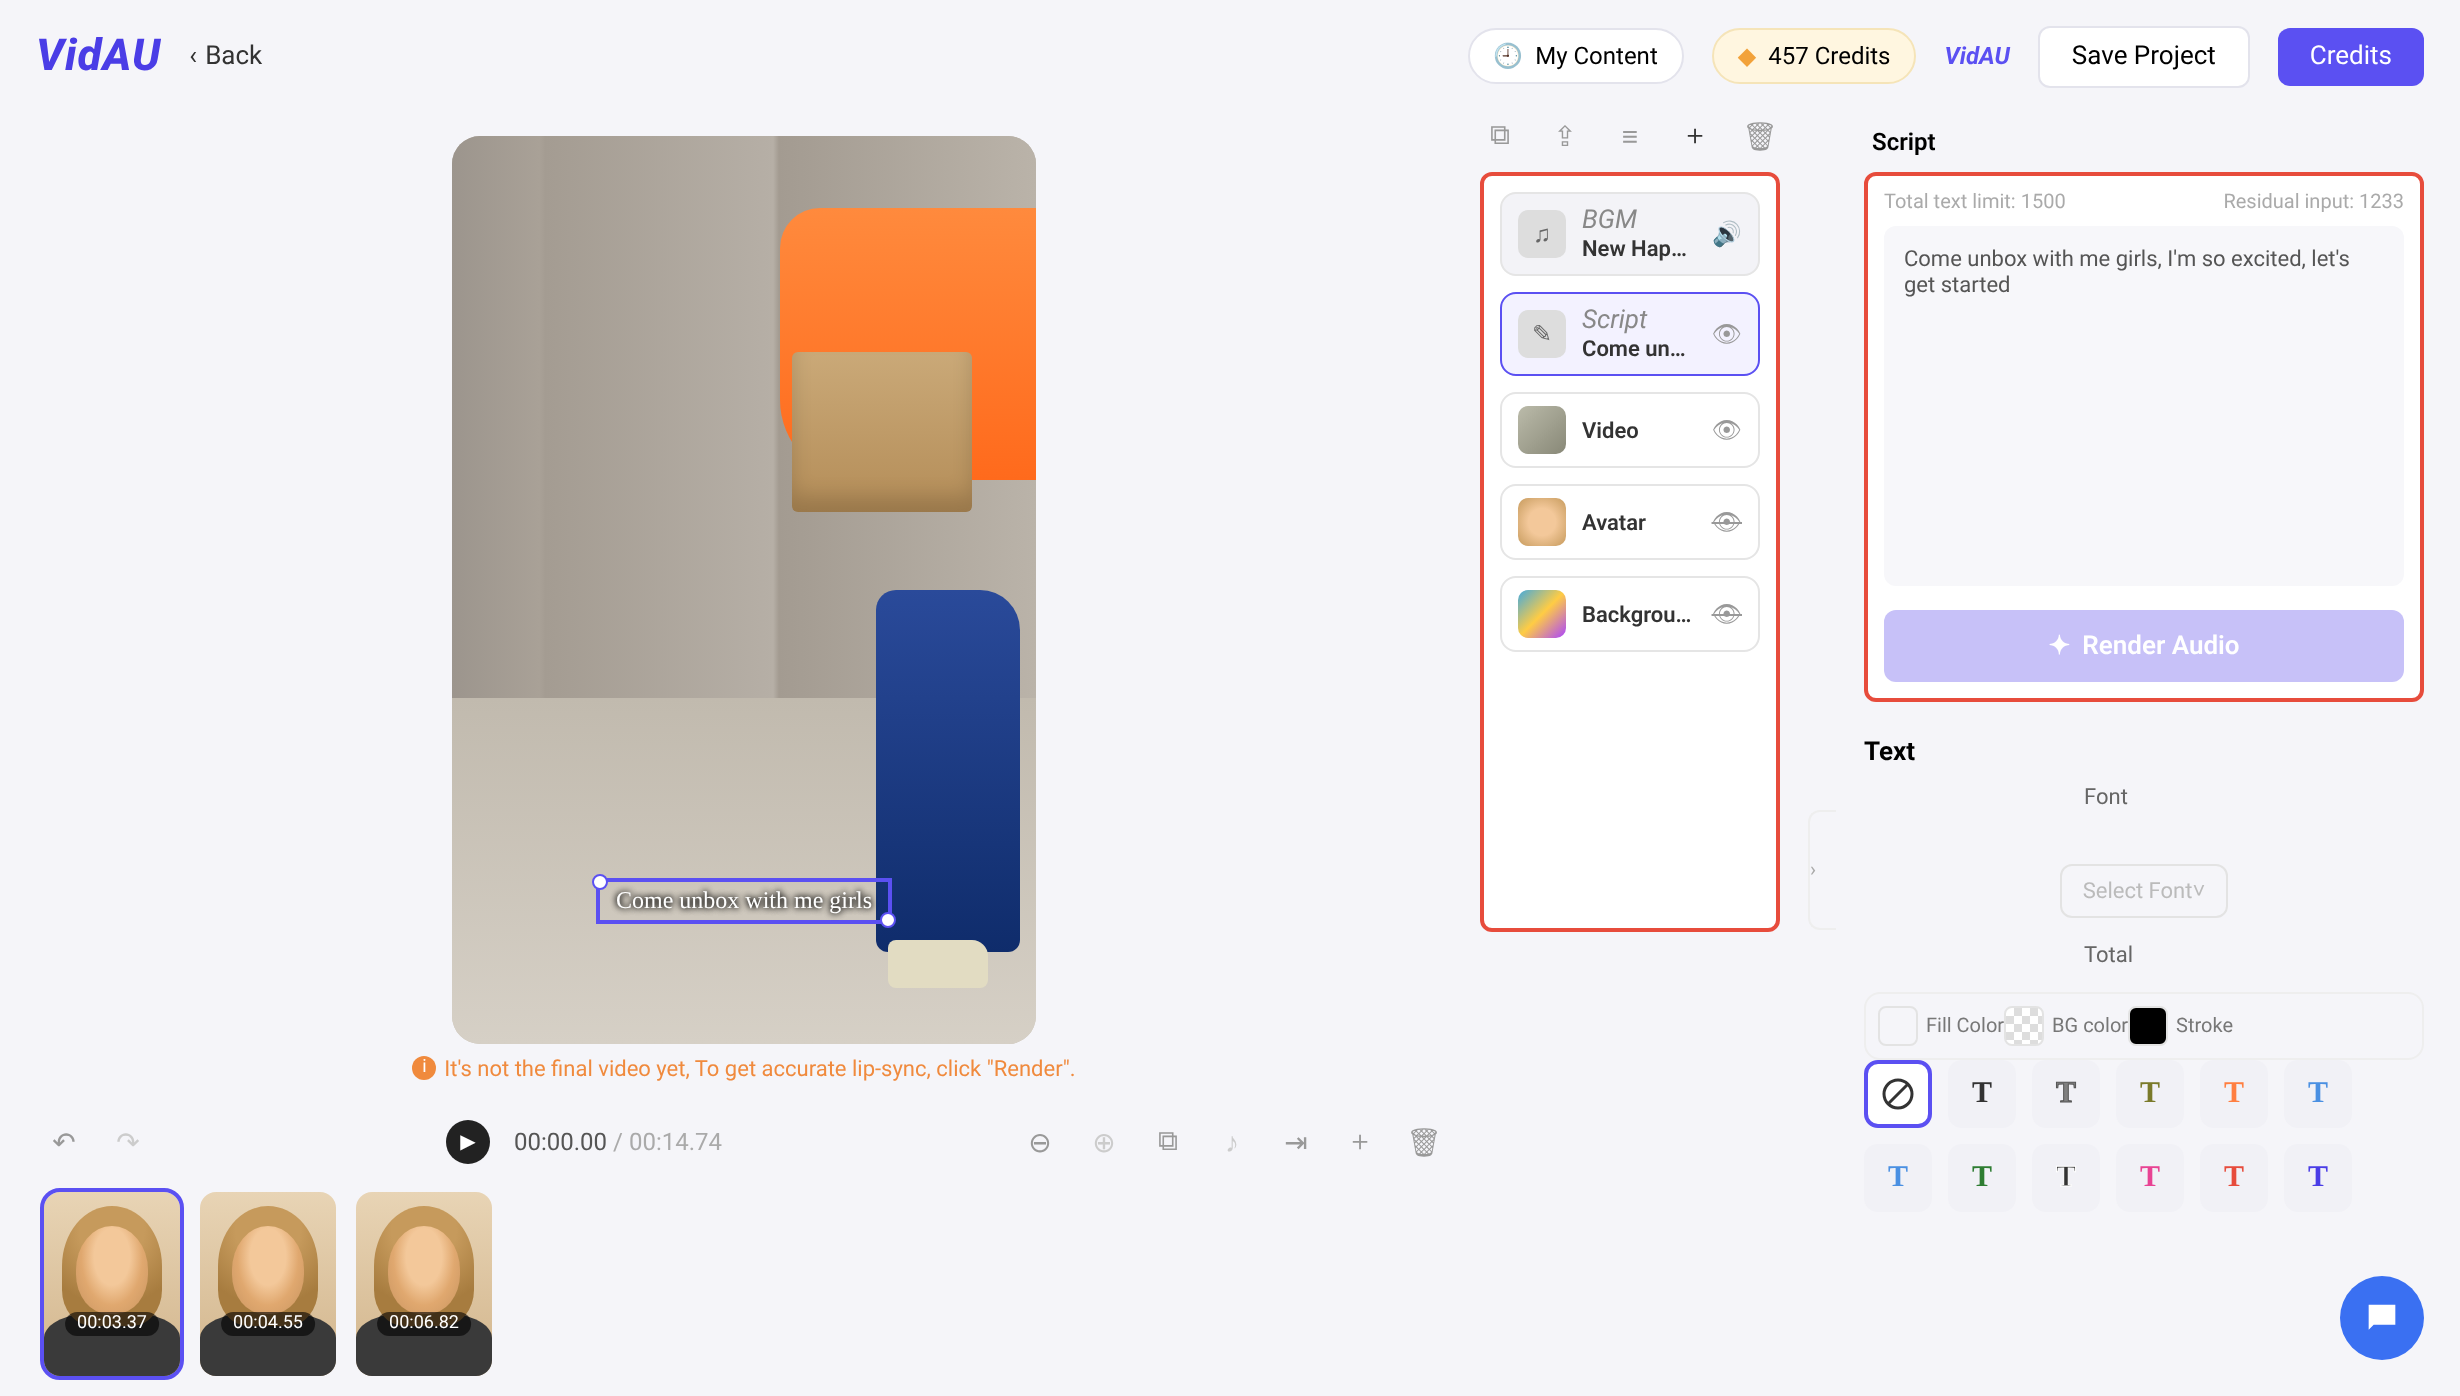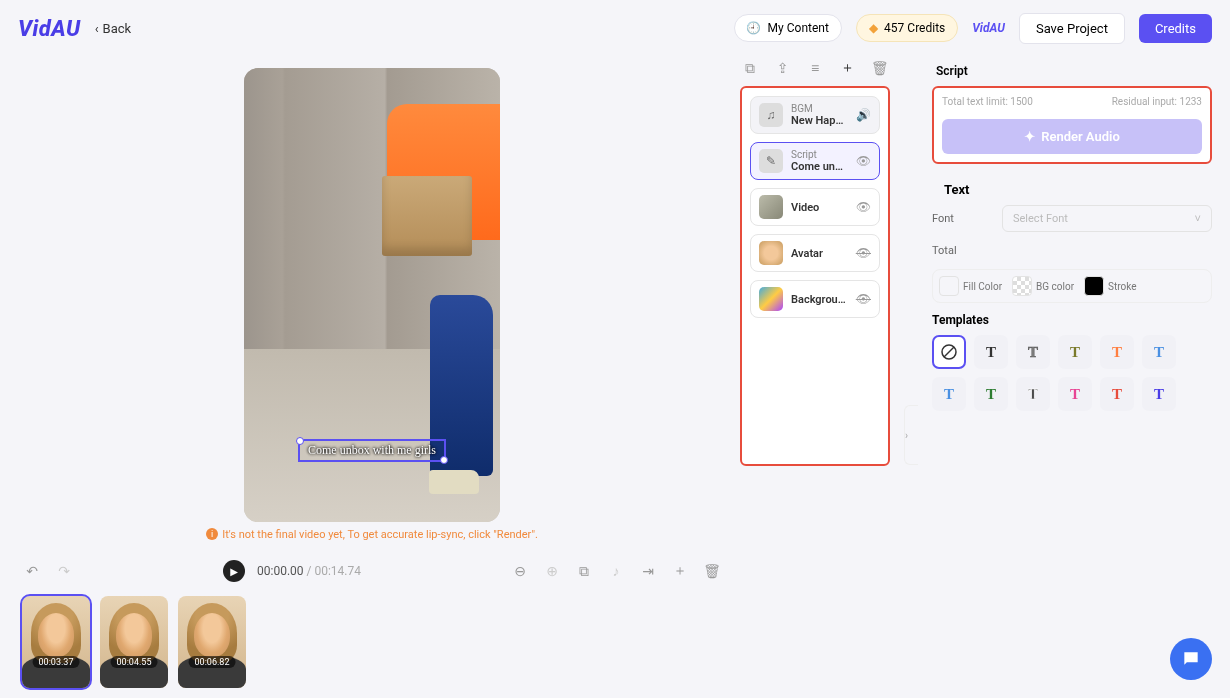--- a/index.html
+++ b/index.html
@@ -10,21 +10,21 @@
 .spacer { flex: 1; }
 .pill { display: flex; align-items: center; gap: 6px; border-radius: 18px; padding: 6px 12px; font-size: 12px; border: 1px solid #e3e3ec; background: #fff; cursor: pointer; }
 .pill.credits { background: #fff6e0; border-color: #f5e4b8; }
 .btn { padding: 7px 16px; border-radius: 6px; font-size: 13px; cursor: pointer; border: 1px solid #e3e3ec; background: #fff; }
 .btn.primary { background: #5b50f2; color: #fff; border: none; }
 .vidau-sm { font-weight: 700; font-style: italic; color: #5b50f2; font-size: 12px; }
 
 .main { display: flex; padding: 0 18px; gap: 14px; height: 638px; }
 .left { flex: 1; display: flex; flex-direction: column; }
 .preview-area { flex: 1; display: flex; flex-direction: column; align-items: center; justify-content: center; position: relative; }
-.preview { width: 256px; height: 454px; border-radius: 14px; background: linear-gradient(180deg,#b8b1a9 0%,#a99f94 40%,#d2cdc6 70%,#cbc4b9 100%); position: relative; overflow: hidden; }
+.preview { width: 292px; height: 454px; border-radius: 14px; background: linear-gradient(180deg,#b8b1a9 0%,#a99f94 40%,#d2cdc6 70%,#cbc4b9 100%); position: relative; overflow: hidden; }
 .cabinet { position: absolute; left: 0; top: 0; width: 100%; height: 62%; background: linear-gradient(90deg,#9c958d 0%,#a9a197 15%,#a49c92 16%,#b6afa6 55%,#a39b91 56%,#bab3a9 100%); }
 .floor { position: absolute; left: 0; bottom: 0; width: 100%; height: 38%; background: linear-gradient(180deg,#c1baae 0%, #d6d0c6 100%); }
 .person { position: absolute; right: 0; top: 0; width: 55%; height: 100%; }
 .torso { position: absolute; top: 8%; right: 0; width: 80%; height: 30%; background: linear-gradient(180deg,#ff8a3d 0%,#ff6a1c 100%); border-radius: 20px 0 0 40px; }
 .box { position: absolute; top: 24%; right: 20%; width: 90px; height: 80px; background: linear-gradient(180deg,#caa978 0%,#b48d58 100%); border-radius: 3px; box-shadow: inset 0 -8px 10px rgba(0,0,0,0.15); }
 .legs { position: absolute; top: 50%; right: 5%; width: 45%; height: 40%; background: linear-gradient(180deg,#2a4a9a 0%, #0f2c6b 100%); border-radius: 10px 20px 6px 6px; }
 .foot { position: absolute; bottom: 6%; right: 15%; width: 50px; height: 24px; background: #e2dcc2; border-radius: 4px 8px 4px 4px; }
 .caption-box { position: absolute; left: 50%; transform: translateX(-50%); bottom: 60px; border: 2px solid #5b50f2; background: rgba(0,0,0,0); padding: 2px 8px; font-size: 12px; color: #fff; text-shadow: 0 0 3px #000, 0 0 3px #000; font-family: "Comic Sans MS", cursive; white-space: nowrap; }
 .caption-box::before, .caption-box::after { content: ''; position: absolute; width: 6px; height: 6px; background: #fff; border: 1px solid #5b50f2; border-radius: 50%; }
 .caption-box::before { left: -4px; top: -4px; } .caption-box::after { right: -4px; bottom: -4px; }
@@ -46,43 +46,43 @@
 .clip-body { position: absolute; bottom: 0; left: 0; width: 100%; height: 35%; background: #3a3a3a; border-radius: 40% 40% 0 0; z-index: 0; }
 .clip-ts { position: absolute; bottom: 20px; left: 50%; transform: translateX(-50%); font-size: 9px; background: rgba(0,0,0,0.6); color: #fff; padding: 1px 6px; border-radius: 8px; z-index: 3; }
 
 .layers { width: 150px; border-left: 1px solid #eee; padding: 8px; display: flex; flex-direction: column; gap: 8px; border: 2px solid #e74c3c; border-radius: 6px; background: #fff; margin-top: 4px; height: 380px; }
 .layers-toolbar { display: flex; justify-content: space-between; padding: 2px 0 4px; color: #bbb; font-size: 14px; }
 .layer-item { border: 1px solid #e5e5e5; border-radius: 8px; padding: 6px 8px; display: flex; align-items: center; gap: 8px; cursor: pointer; font-size: 11px; color: #333; position: relative; }
 .layer-item.active { border-color: #5b50f2; background: #f3f2ff; }
 .layer-item.bgm { background: #f3f3f7; }
 .layer-thumb { width: 24px; height: 24px; border-radius: 5px; background: #ddd; flex-shrink: 0; display: flex; align-items: center; justify-content: center; font-size: 12px; color: #666; }
 .layer-text { display: flex; flex-direction: column; overflow: hidden; flex: 1; }
-.layer-label { font-size: 10px; color: #888; }
+.layer-label { font-size: 13px; color: #888; font-style: italic; }
 .layer-title { font-size: 11px; font-weight: 600; color: #333; white-space: nowrap; overflow: hidden; text-overflow: ellipsis; }
 .layer-eye { color: #999; font-size: 12px; }
 
 .right { width: 280px; display: flex; flex-direction: column; }
 .script-head { font-size: 12px; font-weight: 600; padding: 8px 4px; }
 .script-panel { border: 2px solid #e74c3c; border-radius: 6px; padding: 8px; background: #fff; margin-bottom: 10px; }
 .limit-row { display: flex; justify-content: space-between; font-size: 10px; color: #aaa; margin-bottom: 6px; }
 .script-text { background: #f7f7fa; border-radius: 6px; padding: 10px; font-size: 11px; color: #555; height: 180px; }
 .render-audio { margin-top: 12px; background: #c7c1f8; color: #fff; border-radius: 6px; text-align: center; padding: 10px; font-size: 13px; font-weight: 600; cursor: pointer; display: flex; align-items: center; justify-content: center; gap: 6px; }
-.text-head { font-size: 13px; font-weight: 700; margin: 8px 12px; }
-.row { display: flex; align-items: center; margin-bottom: 12px; gap: 10px; }
+.text-head { font-size: 13px; font-weight: 700; margin: 8px 0; }
+.row { display: flex; align-items: center; margin-bottom: 12px; gap: 27px; flex-direction: column; }
 .row-label { font-size: 11px; color: #666; width: 60px; }
 .select { flex: 1; border: 1px solid #e3e3e3; border-radius: 6px; padding: 6px 10px; font-size: 11px; color: #bbb; display: flex; justify-content: space-between; cursor: pointer; }
 .slider-wrap { flex: 1; display: flex; align-items: center; gap: 8px; }
 .slider-track { flex: 1; height: 4px; background: #e3e3e3; border-radius: 2px; position: relative; }
 .slider-fill { position: absolute; height: 100%; background: #5b50f2; border-radius: 2px; }
 .slider-thumb { position: absolute; width: 12px; height: 12px; border: 2px solid #5b50f2; border-radius: 50%; background: #fff; top: 50%; transform: translate(-50%,-50%); }
 .size-val { font-size: 11px; background: #f0f0f4; padding: 3px 6px; border-radius: 4px; }
 .align-group { display: flex; border: 1px solid #e3e3e3; border-radius: 6px; overflow: hidden; }
 .align-btn { padding: 4px 8px; font-size: 11px; color: #666; cursor: pointer; border-right: 1px solid #e3e3e3; display: flex; align-items: center; }
 .align-btn:last-child { border-right: none; }
-.color-row { display: flex; gap: 10px; border: 1px solid #eee; border-radius: 8px; padding: 6px; }
+.color-row { display: flex; border: 1px solid #eee; border-radius: 8px; padding: 6px; }
 .color-item { display: flex; align-items: center; gap: 4px; font-size: 10px; color: #777; cursor: pointer; }
 .swatch { width: 20px; height: 20px; border: 1px solid #e3e3e3; border-radius: 4px; }
 .swatch.stroke { background: #000; }
 .swatch.checker { background: repeating-conic-gradient(#ddd 0 25%, #fff 0 50%) 0 0/8px 8px; }
 .tpl-head { font-size: 12px; font-weight: 700; margin: 10px 0 8px; }
 .tpl-grid { display: flex; gap: 8px; flex-wrap: wrap; }
 .tpl { width: 34px; height: 34px; border-radius: 7px; background: #f1f1f6; display: flex; align-items: center; justify-content: center; font-weight: 700; font-size: 15px; font-family: Georgia, serif; cursor: pointer; }
 .tpl.none { border: 2px solid #5b50f2; background: #fff; }
 .chat-fab { position: fixed; bottom: 18px; right: 18px; width: 42px; height: 42px; border-radius: 50%; background: #3a70f2; display: flex; align-items: center; justify-content: center; color: #fff; cursor: pointer; }
 .mid-col { display: flex; flex-direction: column; }
@@ -222,20 +222,21 @@
 
   <div class="expand-caret">›</div>
 
   <div class="right">
     <div class="script-head">Script</div>
     <div class="script-panel">
       <div class="limit-row">
         <span>Total text limit: 1500</span>
         <span>Residual input: 1233</span>
       </div>
+      <div class="script-text">Come unbox with me girls, I'm so excited, let's get started</div>
       <div class="render-audio">
         <span>✦</span>
         <span>Render Audio</span>
       </div>
     </div>
 
     <div class="text-head">Text</div>
 
     <div class="row">
       <div class="row-label">Font</div>
@@ -258,21 +259,20 @@
       <div class="color-item">
         <div class="swatch checker"></div>
         <span>BG color</span>
       </div>
       <div class="color-item">
         <div class="swatch stroke"></div>
         <span>Stroke</span>
       </div>
     </div>
 
-    <div class="tpl-head">Templates</div>
     <div class="tpl-grid">
       <div class="tpl none">
         <svg width="18" height="18">
             <circle cx="9" cy="9" r="7" fill="none" stroke="#333" stroke-width="1.5"></circle>
             <line x1="4" y1="14" x2="14" y2="4" stroke="#333" stroke-width="1.5"></line>
           </svg>
       </div>
       <div class="tpl" style="color:#333;">T</div>
       <div class="tpl" style="color:#808080;-webkit-text-stroke:0.5px #555;">T</div>
       <div class="tpl" style="color:#7a7a2a;">T</div>

